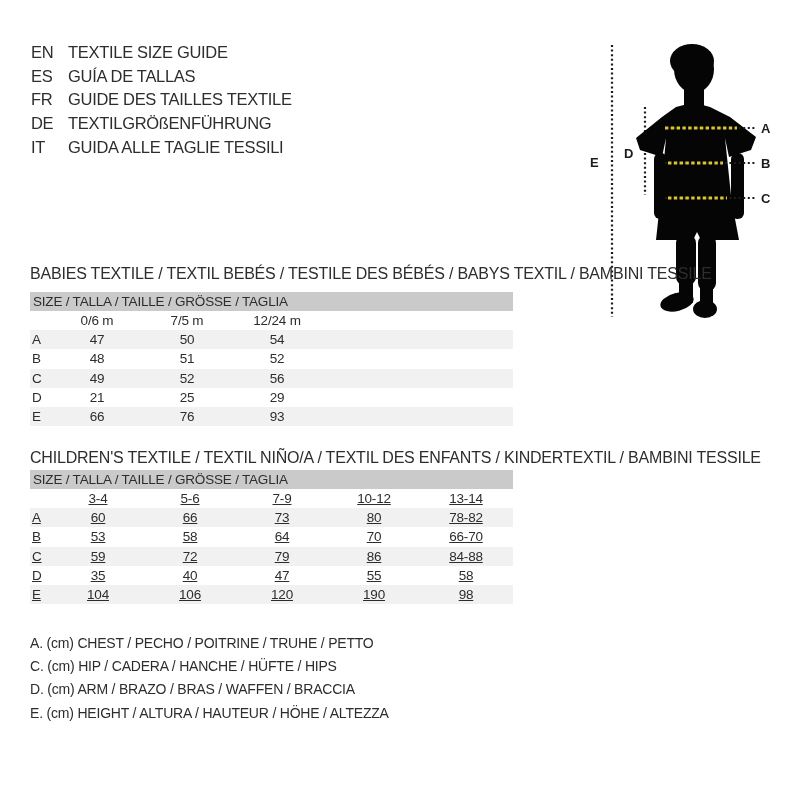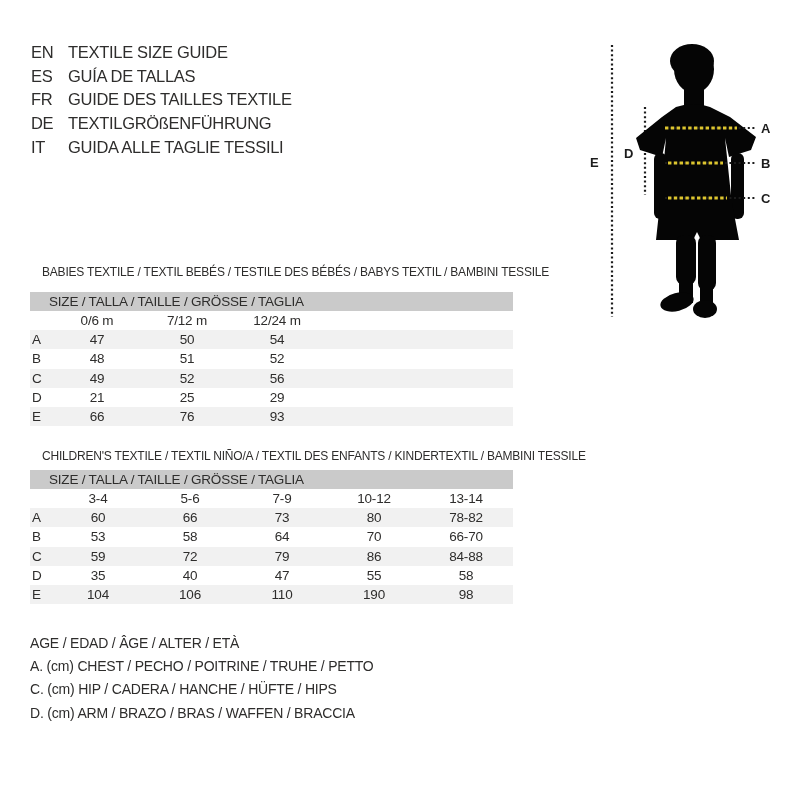--- a/index.html
+++ b/index.html
@@ -14,35 +14,35 @@
 
   
   .langs { position:absolute; left:31px; top:41px; }
   .lang-row { display:flex; height:23.6px; align-items:center; font-size:16.5px; letter-spacing:-0.3px; white-space:nowrap; }
   .lang-code { width:37px; flex:0 0 37px; }
 
   
   .figure { position:absolute; left:580px; top:25px; width:220px; height:305px; }
 
   
-  .sec-title { position:absolute; left:42px; font-size:12px; letter-spacing:-0.2px; white-space:nowrap; }
+  .sec-title { position:absolute; left:30px; font-size:16px; letter-spacing:-0.2px; white-space:nowrap; }
   .babies-title { top:265px; }
   .children-title { top:449px; }
 
   
   .size-bar { position:absolute; left:30px; width:483px; height:19px; background:#cacaca;
-              font-size:13.5px; line-height:19px; padding-left:19px; letter-spacing:-0.2px; white-space:nowrap; }
+              font-size:13.5px; line-height:19px; padding-left:3px; letter-spacing:-0.2px; white-space:nowrap; }
   .babies-bar { top:292px; }
   .children-bar { top:470px; }
 
   
   .tbl { position:absolute; left:30px; width:483px; border-collapse:collapse; table-layout:fixed;
          font-size:13.5px; letter-spacing:-0.2px; }
   .babies-tbl { top:311px; }
-  .children-tbl { top:489px; }
+  .children-tbl { top:489px;text-decoration:underline; }
   .tbl th, .tbl td { height:19.2px; padding:0; font-weight:normal; text-align:center; vertical-align:middle; }
   .tbl .rowlab { text-align:left; padding-left:2px; }
   .tbl tbody tr:nth-child(odd) { background:#f1f1f1; }
 
   
   .legend { position:absolute; left:30px; top:631px; }
   .legend-line { height:23.4px; display:flex; align-items:center; font-size:14px; letter-spacing:-0.2px; white-space:nowrap; }
 
   svg text { font-family:"Liberation Sans", sans-serif; font-weight:bold; font-size:13px; fill:#1c1c1c; }
 </style>
@@ -118,21 +118,21 @@
         <col style="width: 22px;">
         <col style="width: 90px;">
         <col style="width: 90px;">
         <col style="width: 90px;">
         <col>
       </colgroup>
       <thead>
         <tr>
           <th class="rowlab"></th>
           <th>0/6 m</th>
-          <th>7/12 m</th>
+          <th>7/5 m</th>
           <th>12/24 m</th>
           <th></th>
         </tr>
       </thead>
       <tbody>
         <tr>
           <th class="rowlab">A</th>
           <td>47</td>
           <td>50</td>
           <td>54</td>
@@ -226,28 +226,28 @@
           <td>40</td>
           <td>47</td>
           <td>55</td>
           <td>58</td>
           <td></td>
         </tr>
         <tr>
           <th class="rowlab">E</th>
           <td>104</td>
           <td>106</td>
-          <td>110</td>
+          <td>120</td>
           <td>190</td>
           <td>98</td>
           <td></td>
         </tr>
       </tbody>
     </table>
 
   <div class="legend">
-      <div class="legend-line">AGE / EDAD / ÂGE / ALTER / ETÀ</div>
       <div class="legend-line">A. (cm) CHEST / PECHO / POITRINE / TRUHE / PETTO</div>
       <div class="legend-line">C. (cm) HIP / CADERA / HANCHE / HÜFTE / HIPS</div>
       <div class="legend-line">D. (cm) ARM / BRAZO / BRAS / WAFFEN / BRACCIA</div>
+      <div class="legend-line">E. (cm) HEIGHT / ALTURA / HAUTEUR / HÖHE / ALTEZZA</div>
     </div>
 
 </div>
 
 </body></html>

